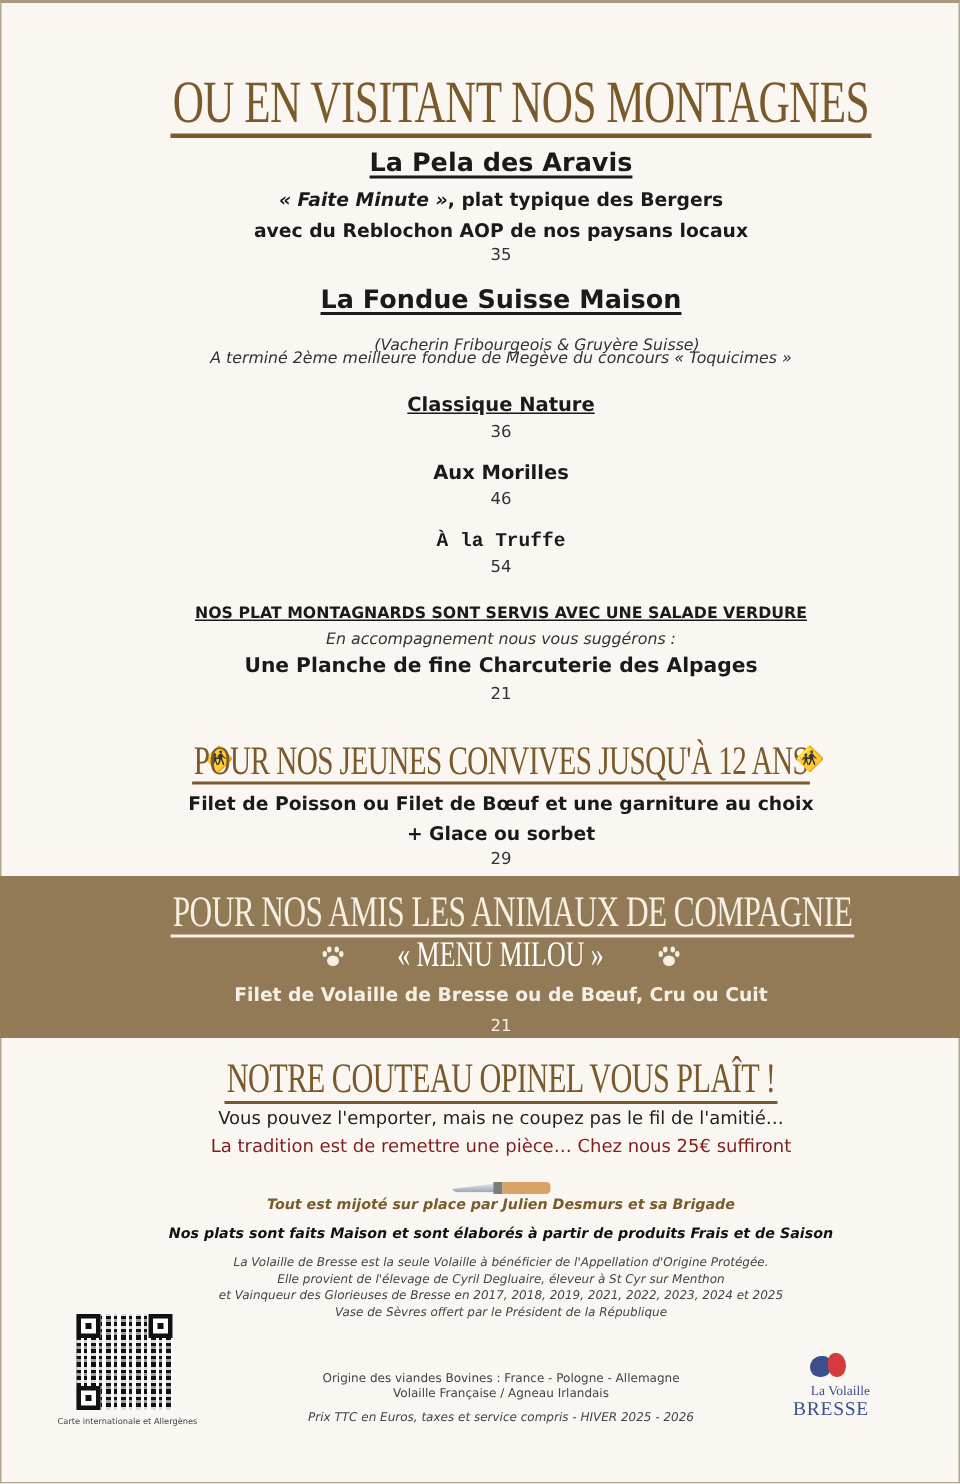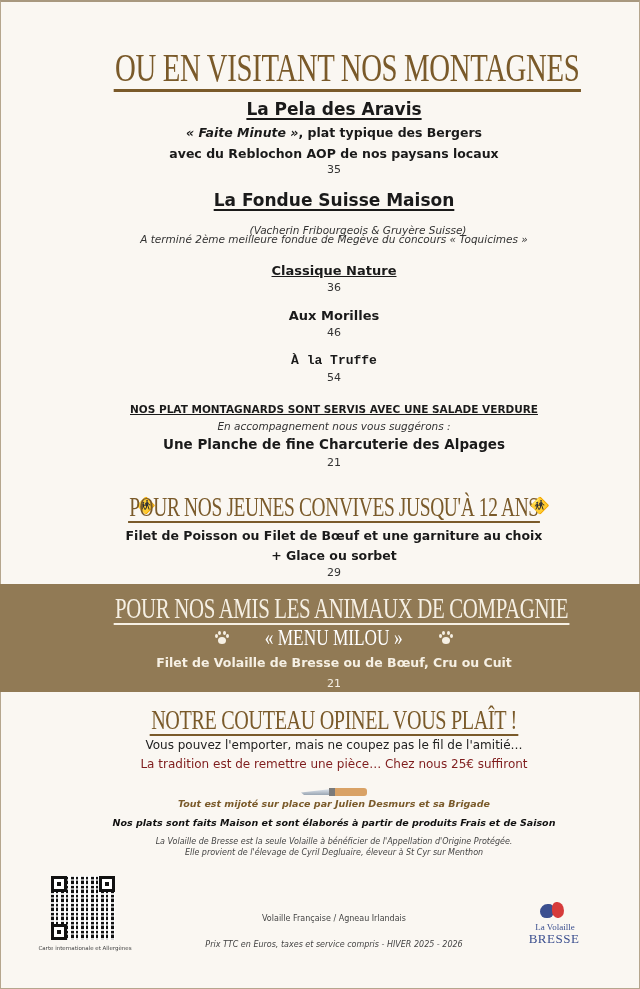--- a/index.html
+++ b/index.html
@@ -33,21 +33,21 @@
      repeating-linear-gradient(90deg, #111 0 3px, #fff 3px 5px, #111 5px 7px, #fff 7px 10px),
      #fff; }
   .qr-inner { position: absolute; inset: 0; background:
      repeating-linear-gradient(0deg, rgba(255,255,255,0.85) 0 2px, transparent 2px 5px, rgba(255,255,255,0.6) 5px 7px, transparent 7px 9px); }
   .qr .finder { position: absolute; width: 16px; height: 16px; border: 3px solid #111; background: #fff; }
   .qr .finder::after { content: ""; position: absolute; left: 3px; top: 3px; width: 4px; height: 4px; background: #111; }
   .logo { position: absolute; left: 528px; top: 900px; width: 52px; height: 48px; text-align: center; }
   .logo .birds { position: relative; height: 22px; }
   .logo .b1 { position: absolute; left: 12px; top: 4px; width: 14px; height: 14px; background: #3b4f8f; border-radius: 60% 40% 50% 50%; }
   .logo .b2 { position: absolute; left: 24px; top: 2px; width: 12px; height: 16px; background: #d63b3b; border-radius: 40% 60% 50% 50%; }
-  .logo .la { font-family: "Liberation Serif", serif; font-size: 9px; color: #3b4f8f; text-align: center; padding-left: 2px; line-height: 10px; }
+  .logo .la { font-family: "Liberation Serif", serif; font-size: 9px; color: #3b4f8f; text-align: right; padding-left: 2px; line-height: 10px; }
   .logo .br { font-family: "Liberation Serif", serif; font-size: 13px; color: #3b4f8f; letter-spacing: 0.5px; line-height: 14px; }
 </style>
 </head>
 <body>
 
 <div class="frame"></div>
 
 <div class="center" style="top:44px;">
   <div class="sec-title" style="font-size:40px;"><span class="t">OU EN VISITANT NOS MONTAGNES</span></div>
 </div>
@@ -106,22 +106,25 @@
 <div class="center" style="top:757px;font-size:12px;color:#7f1d1d;">La tradition est de remettre une pièce… Chez nous 25€ suffiront</div>
 <div class="center" style="top:781px;">
   <span class="knife"><span class="blade"></span><span class="ring"></span><span class="handle"></span></span>
 </div>
 <div class="center" style="top:798px;font-size:9.5px;font-weight:bold;font-style:italic;color:#7a5a2a;">Tout est mijoté sur place par Julien Desmurs et sa Brigade</div>
 <div class="center" style="top:817px;font-size:9.5px;font-weight:bold;font-style:italic;color:#111;">Nos plats sont faits Maison et sont élaborés à partir de produits Frais et de Saison</div>
 
 <div class="center" style="top:836px;font-size:8px;font-style:italic;color:#444;line-height:11px;">
   <div>La Volaille de Bresse est la seule Volaille à bénéficier de l'Appellation d'Origine Protégée.</div>
   <div>Elle provient de l'élevage de Cyril Degluaire, éleveur à St Cyr sur Menthon</div>
+  <div>et Vainqueur des Glorieuses de Bresse en 2017, 2018, 2019, 2021, 2022, 2023, 2024 et 2025</div>
+  <div>Vase de Sèvres offert par le Président de la République</div>
 </div>
 <div class="center" style="top:914px;font-size:8px;color:#444;line-height:10px;">
+  <div>Origine des viandes Bovines : France - Pologne - Allemagne</div>
   <div>Volaille Française / Agneau Irlandais</div>
 </div>
 <div class="center" style="top:940px;font-size:8px;font-style:italic;color:#444;">Prix TTC en Euros, taxes et service compris - HIVER 2025 - 2026</div>
 
 <div class="qr">
   <div class="qr-inner"></div>
   <div class="finder" style="left:0;top:0;"></div>
   <div class="finder" style="right:0;top:0;"></div>
   <div class="finder" style="left:0;bottom:0;"></div>
 </div>

